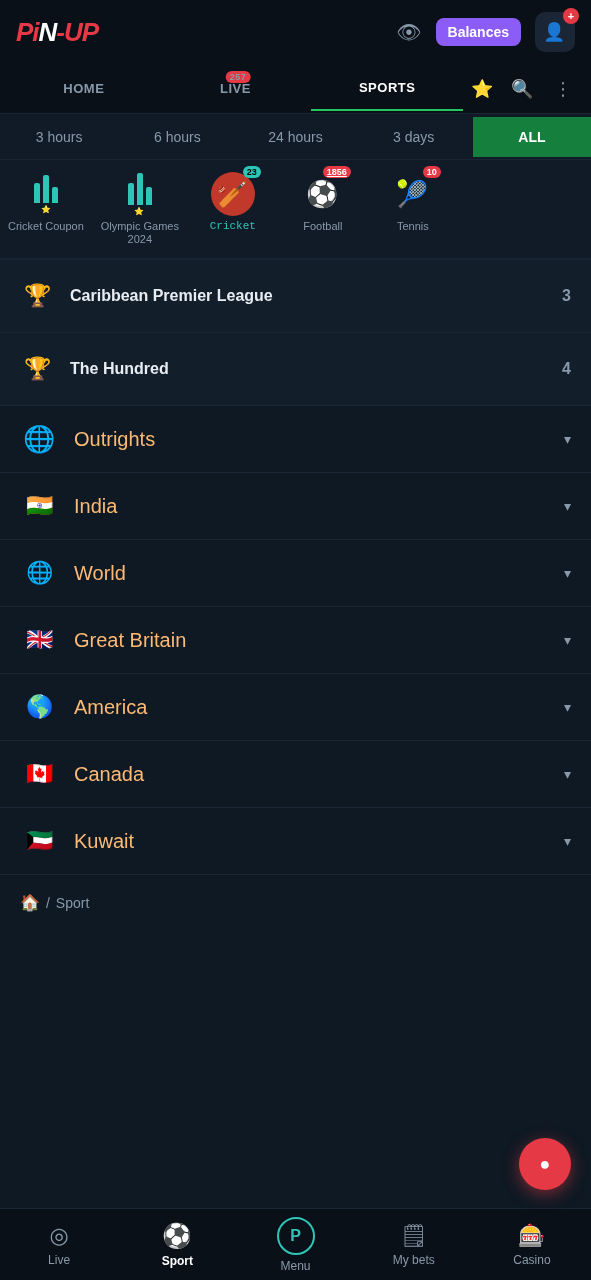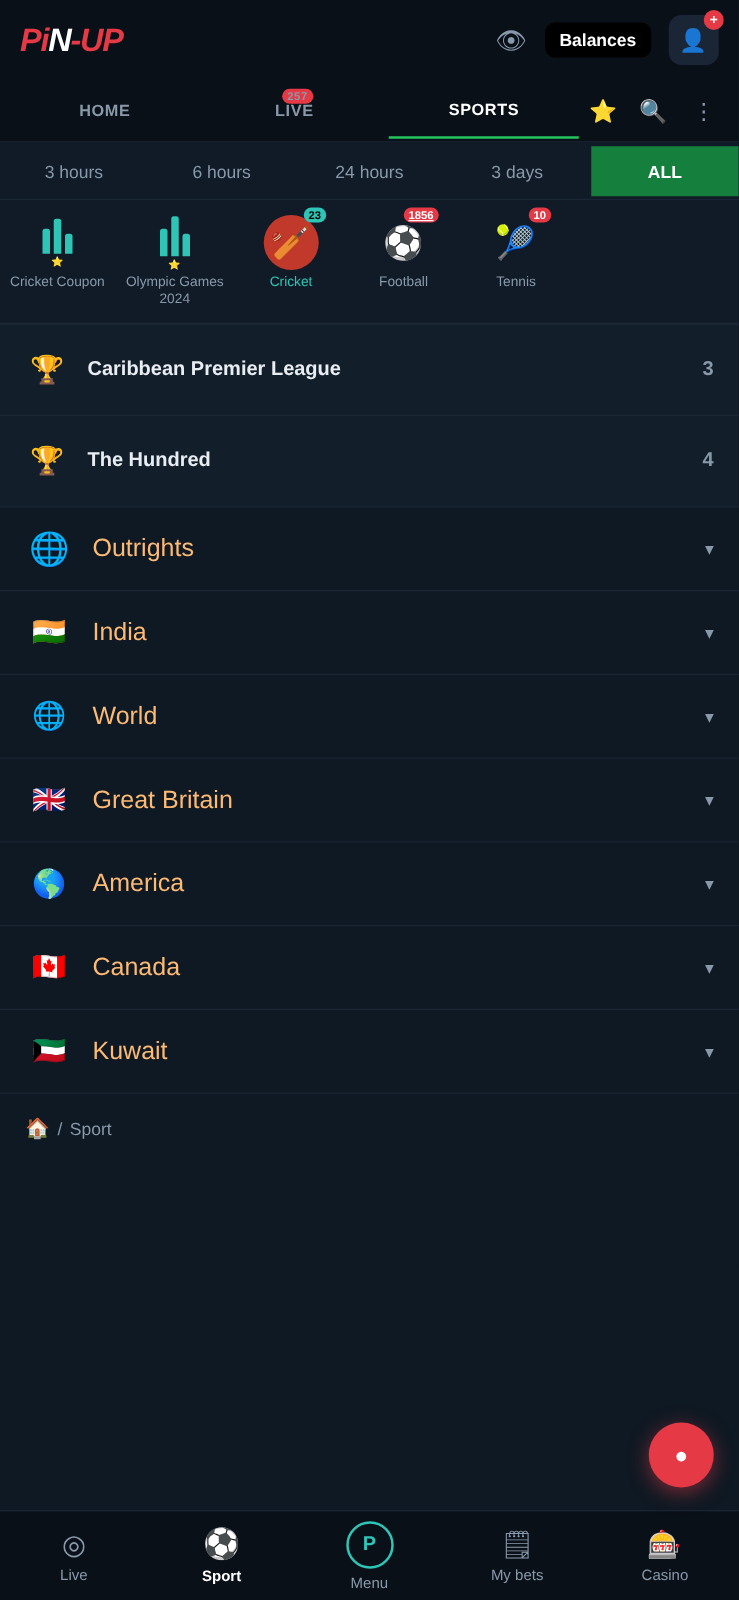--- a/index.html
+++ b/index.html
@@ -36,21 +36,21 @@
       gap: 14px;
     }
     .eye-icon {
       font-size: 20px;
       color: #8899aa;
     }
     .balance-btn {
       display: flex;
       align-items: center;
       gap: 6px;
-      background: #000000;
+      background: #8b5cf6;
       border-radius: 8px;
       padding: 6px 12px;
       font-size: 13px;
       color: #ccc;
       position: relative;
     }
     .balance-text { color: #fff; font-weight: 600; font-size: 14px; }
     .avatar-btn {
       width: 40px;
       height: 40px;
@@ -159,21 +159,21 @@
     .sport-scroll::-webkit-scrollbar { display: none; }
     .sport-item {
       display: flex;
       flex-direction: column;
       align-items: center;
       min-width: 90px;
       padding: 4px 8px 8px;
       cursor: pointer;
       position: relative;
     }
-    .sport-item.active .sport-label { color: #2ec4b6; }
+    .sport-item.active .sport-label { color: #2ec4b6; font-family: Liberation Mono, monospace; }
     .sport-icon {
       width: 44px;
       height: 44px;
       border-radius: 50%;
       display: flex;
       align-items: center;
       justify-content: center;
       font-size: 26px;
       margin-bottom: 4px;
       position: relative;

